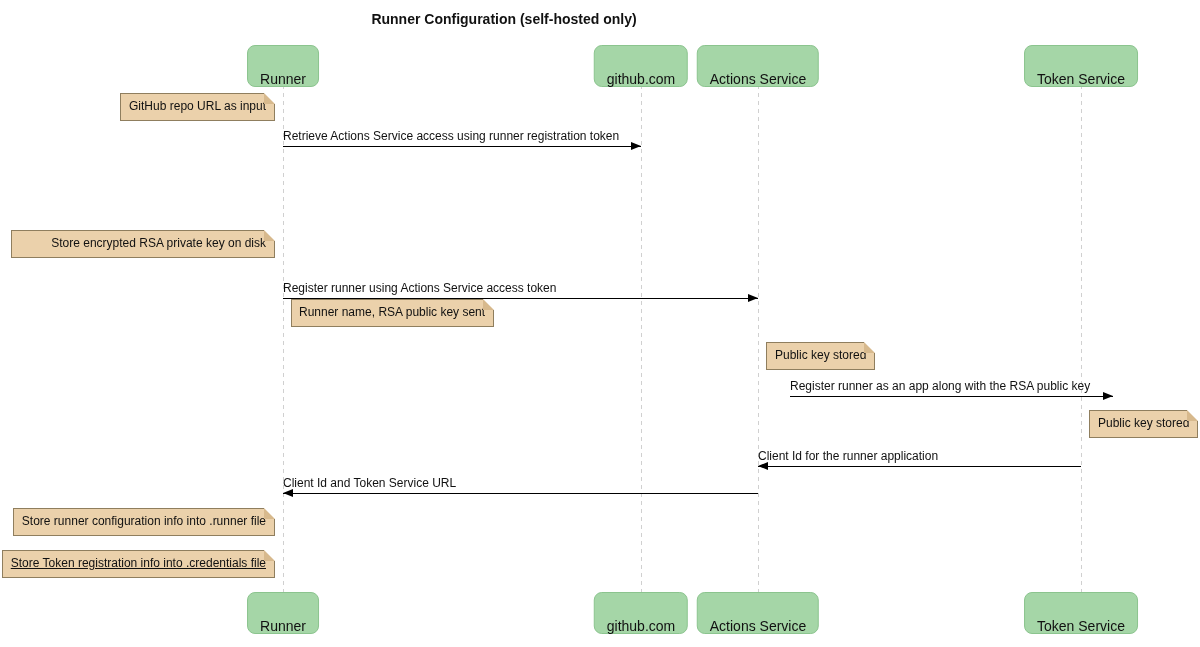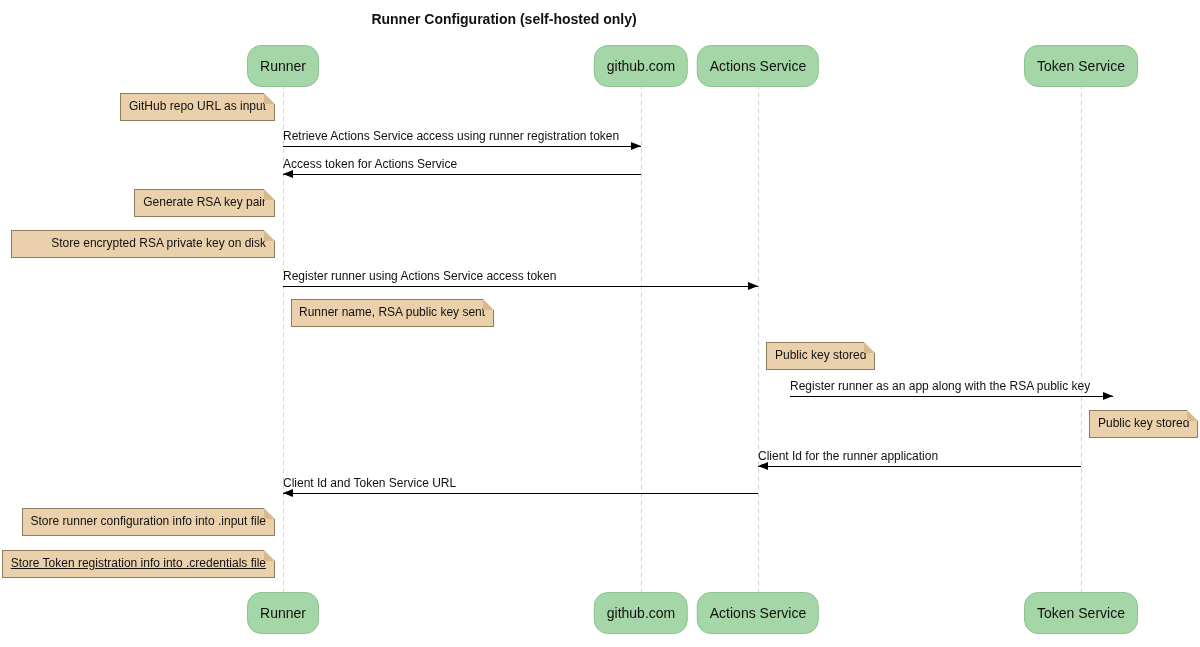--- a/index.html
+++ b/index.html
@@ -7,21 +7,21 @@
     --note-fold:#d7b98d; --lifeline:#d0d0d0; --arrow:#000000; --text:#111111; --bg:#ffffff;
   }
   html,body{margin:0;padding:0;background:var(--bg);}
   body{width:1200px;height:647px;font-family:"Liberation Sans","DejaVu Sans",sans-serif;}
   #diagram{position:relative;width:1200px;height:647px;overflow:hidden;background:var(--bg);}
   .title{position:absolute;top:11px;left:0;width:984px;text-align:center;
          font-size:14px;font-weight:bold;color:var(--text);margin-left:12px;}
   .lifeline{position:absolute;width:1px;
     background-image:repeating-linear-gradient(to bottom,var(--lifeline) 0,var(--lifeline) 4px,transparent 4px,transparent 8px);}
   .participant{position:absolute;transform:translateX(-50%);height:42px;line-height:32px;
-    padding:4px 12px;background:var(--p-fill);border:1px solid var(--p-border);border-radius:14px;
+    padding:17px 12px;background:var(--p-fill);border:1px solid var(--p-border);border-radius:8px;
     font-size:14px;color:var(--text);white-space:nowrap;box-sizing:border-box;}
   .message{position:absolute;border-bottom:1px solid var(--arrow);}
   .msg-label{position:absolute;left:0;right:0;bottom:3px;
     font-size:12px;white-space:nowrap;color:var(--text);}
   .arrowhead{position:absolute;width:0;height:0;bottom:-4px;}
   .ah-right{right:0;border-left:10px solid var(--arrow);border-top:4px solid transparent;border-bottom:4px solid transparent;}
   .ah-left{left:0;border-right:10px solid var(--arrow);border-top:4px solid transparent;border-bottom:4px solid transparent;}
   .note{position:absolute;background:var(--note-fill);border:1px solid var(--note-border);
     padding:5px 8px 6px 8px;font-size:12px;line-height:15px;white-space:nowrap;color:var(--text);}
   .note::before{content:"";position:absolute;top:-1px;right:-1px;border-style:solid;
@@ -41,41 +41,36 @@
     <div class="participant" style="left: 641px; top: 45px;">github.com</div>
     <div class="participant" style="left: 641px; top: 592px;">github.com</div>
     <div class="participant" style="left: 758px; top: 45px;">Actions Service</div>
     <div class="participant" style="left: 758px; top: 592px;">Actions Service</div>
     <div class="participant" style="left: 1081px; top: 45px;">Token Service</div>
     <div class="participant" style="left: 1081px; top: 592px;">Token Service</div>
     <div class="message" style="left: 283px; width: 358px; top: 126px; height: 20px;">
       <div class="msg-label">Retrieve Actions Service access using runner registration token</div>
       <div class="arrowhead ah-right"></div>
     </div>
-    <div class="message" style="left: 283px; width: 358px; top: 154px; height: 20px;">
-      <div class="msg-label">Access token for Actions Service</div>
-      <div class="arrowhead ah-left"></div>
-    </div>
-    <div class="message" style="left: 283px; width: 475px; top: 266px; height: 20px;">
+    <div class="message" style="left: 283px; width: 475px; top: 278px; height: 20px;">
       <div class="msg-label">Register runner using Actions Service access token</div>
       <div class="arrowhead ah-right"></div>
     </div>
     <div class="message" style="left: 790px; width: 323px; top: 376px; height: 20px;">
       <div class="msg-label">Register runner as an app along with the RSA public key</div>
       <div class="arrowhead ah-right"></div>
     </div>
     <div class="message" style="left: 758px; width: 323px; top: 446px; height: 20px;">
       <div class="msg-label">Client Id for the runner application</div>
       <div class="arrowhead ah-left"></div>
     </div>
     <div class="message" style="left: 283px; width: 475px; top: 473px; height: 20px;">
       <div class="msg-label">Client Id and Token Service URL</div>
       <div class="arrowhead ah-left"></div>
     </div>
     <div class="note" style="top: 93px; right: 925px;">GitHub repo URL as input</div>
-    <div class="note" style="top: 189px; right: 925px;">Generate RSA key pair</div>
     <div class="note" style="top: 230px; right: 925px; padding-left: 39px;">Store encrypted RSA private key on disk</div>
     <div class="note" style="top: 299px; left: 291px; padding-left: 7px;">Runner name, RSA public key sent</div>
     <div class="note" style="top: 342px; left: 766px;">Public key stored</div>
     <div class="note" style="top: 410px; left: 1089px;">Public key stored</div>
-    <div class="note" style="top: 508px; right: 925px;">Store runner configuration info into .input file</div>
+    <div class="note" style="top: 508px; right: 925px;">Store runner configuration info into .runner file</div>
     <div class="note" style="top: 550px; right: 925px; text-decoration: underline;">Store Token registration info into .credentials file</div>
   </div>
 
 </body></html>

